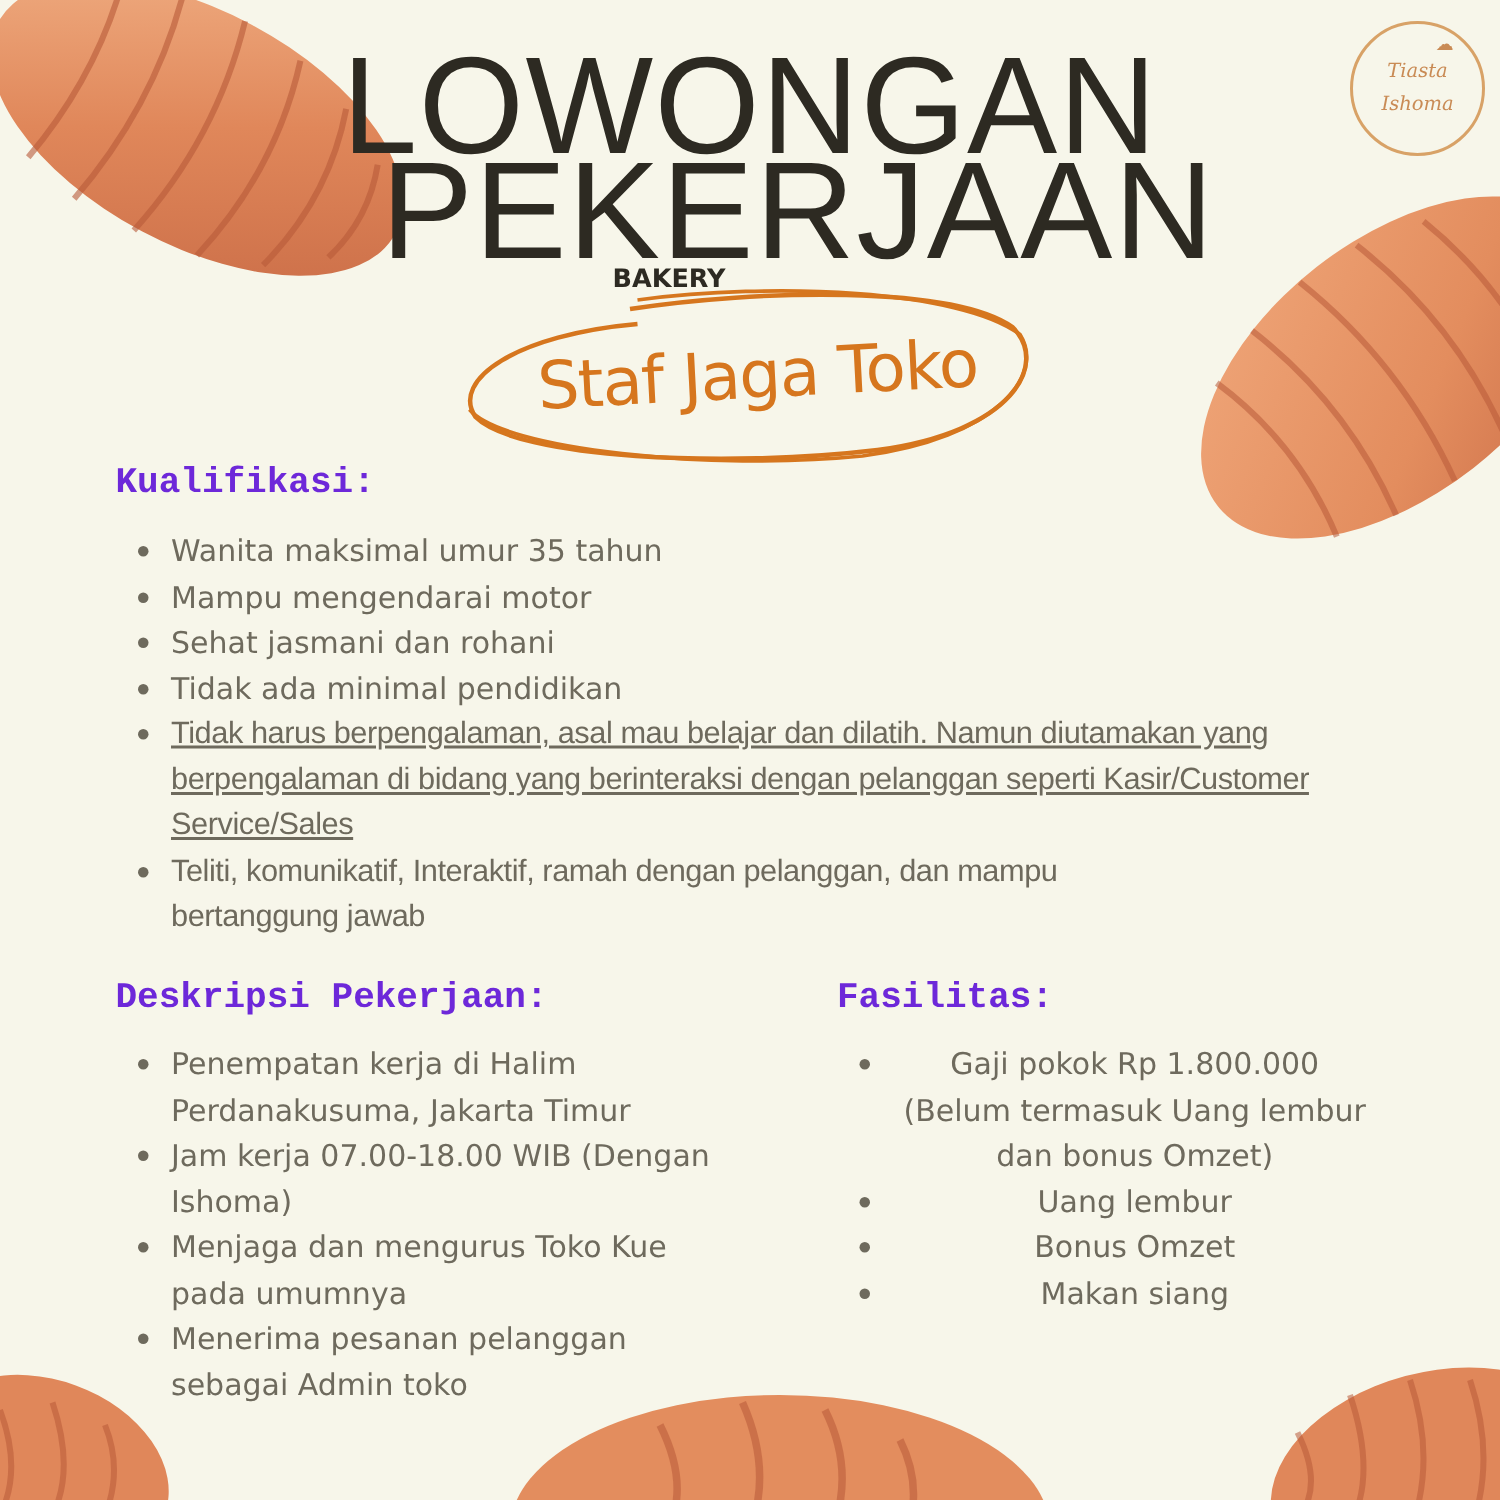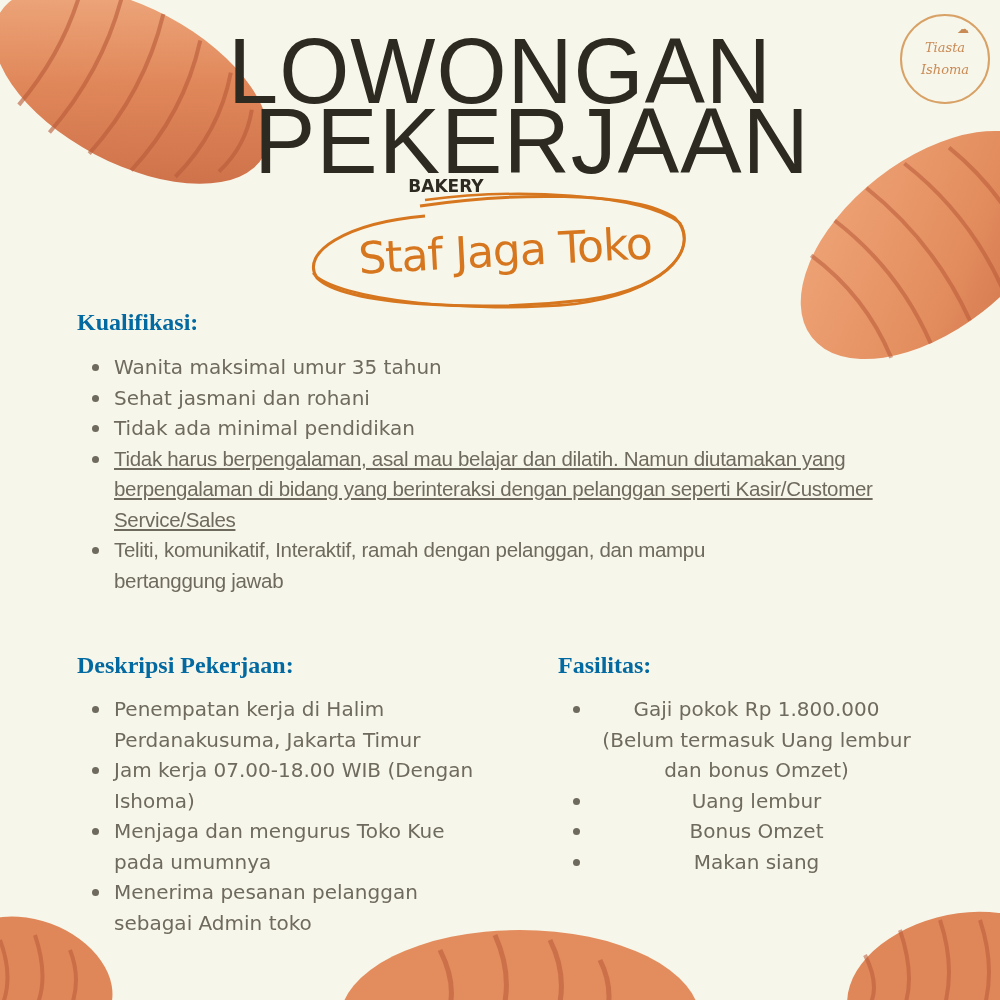--- a/index.html
+++ b/index.html
@@ -4,21 +4,21 @@
 <style>
   html,body{margin:0;padding:0;}
   body{width:1000px;height:1000px;overflow:hidden;background:#f7f6ea;position:relative;font-family:"DejaVu Sans","Liberation Sans",sans-serif;}
   .croissant{position:absolute;overflow:visible;}
   .title{position:absolute;left:0;width:1000px;text-align:center;color:#2d2a22;font-family:"Liberation Sans",sans-serif;font-weight:400;letter-spacing:1px;}
   .t1{top:28px;font-size:92px;line-height:86px;transform:scaleX(0.98);}
   .t2{top:98px;font-size:92px;line-height:86px;margin-left:32px;}
   .bakery{position:absolute;top:176px;left:0;width:892px;text-align:center;font-weight:700;font-size:17px;color:#2d2a22;font-family:"DejaVu Sans",sans-serif;}
   .ellipse{position:absolute;left:305px;top:188px;width:390px;height:125px;}
   .subtitle{position:absolute;left:340px;top:225px;width:330px;text-align:center;font-size:44px;color:#d6761e;font-family:"DejaVu Sans",sans-serif;transform:rotate(-3deg);letter-spacing:-1px;}
-  h2{position:absolute;margin:0;font-size:24px;font-weight:700;color:#0369a1;font-family:Liberation Serif, serif;}
+  h2{position:absolute;margin:0;font-size:24px;font-weight:700;color:#6d28d9;font-family:Liberation Mono, monospace;}
   ul{position:absolute;margin:0;padding:0;list-style:none;color:#6e6a5d;font-size:20px;line-height:30.5px;font-family:"DejaVu Sans",sans-serif;}
   ul li{position:relative;padding-left:37px;}
   ul li .dot{position:absolute;left:15px;top:12px;width:7px;height:7px;border-radius:50%;background:#6e6a5d;}
   .narrow{font-family:"Liberation Sans",sans-serif;font-size:20.5px;letter-spacing:-0.3px;}
   .logo{position:absolute;left:900px;top:14px;width:86px;height:86px;border-radius:50%;border:2px solid #d8a267;}
   .logo span{position:absolute;left:0;width:86px;text-align:center;font-family:"DejaVu Serif",serif;font-style:italic;font-size:13px;color:#c98b55;}
 </style>
 </head>
 <body>
 
@@ -77,20 +77,21 @@
 
 <svg class="ellipse" viewBox="0 0 390 125">
   <path d="M115 18 C200 5 330 2 370 30 C395 55 370 100 280 112 C180 124 40 118 12 90 C-5 65 40 35 120 28" stroke="#d6761e" stroke-width="3" fill="none"></path>
   <path d="M120 12 C210 0 335 5 375 35 C392 62 360 104 270 116 C170 126 30 112 8 85" stroke="#d6761e" stroke-width="2.5" fill="none"></path>
 </svg>
 <div class="subtitle">Staf Jaga Toko</div>
 
 <h2 style="left:77px;top:309px;">Kualifikasi:</h2>
 <ul style="left:77px;top:336px;width:850px;margin-top:16px;">
   <li><span class="dot"></span><span>Wanita maksimal umur 35 tahun</span></li>
+  <li><span class="dot"></span><span>Mampu mengendarai motor</span></li>
   <li><span class="dot"></span><span>Sehat jasmani dan rohani</span></li>
   <li><span class="dot"></span><span>Tidak ada minimal pendidikan</span></li>
   <li class="narrow" style="padding-right:40px;text-decoration:underline;"><span class="dot"></span><span>Tidak harus berpengalaman, asal mau belajar dan dilatih. Namun diutamakan yang berpengalaman di bidang yang berinteraksi dengan pelanggan seperti Kasir/Customer Service/Sales</span></li>
   <li class="narrow" style="padding-right:120px;"><span class="dot"></span><span>Teliti, komunikatif, Interaktif, ramah dengan pelanggan, dan mampu bertanggung jawab</span></li>
 </ul>
 
 <h2 style="left:77px;top:652px;">Deskripsi Pekerjaan:</h2>
 <ul style="left:77px;top:694px;width:410px;">
   <li><span class="dot"></span><span>Penempatan kerja di Halim Perdanakusuma, Jakarta Timur</span></li>
   <li><span class="dot"></span><span>Jam kerja 07.00-18.00 WIB (Dengan Ishoma)</span></li>

